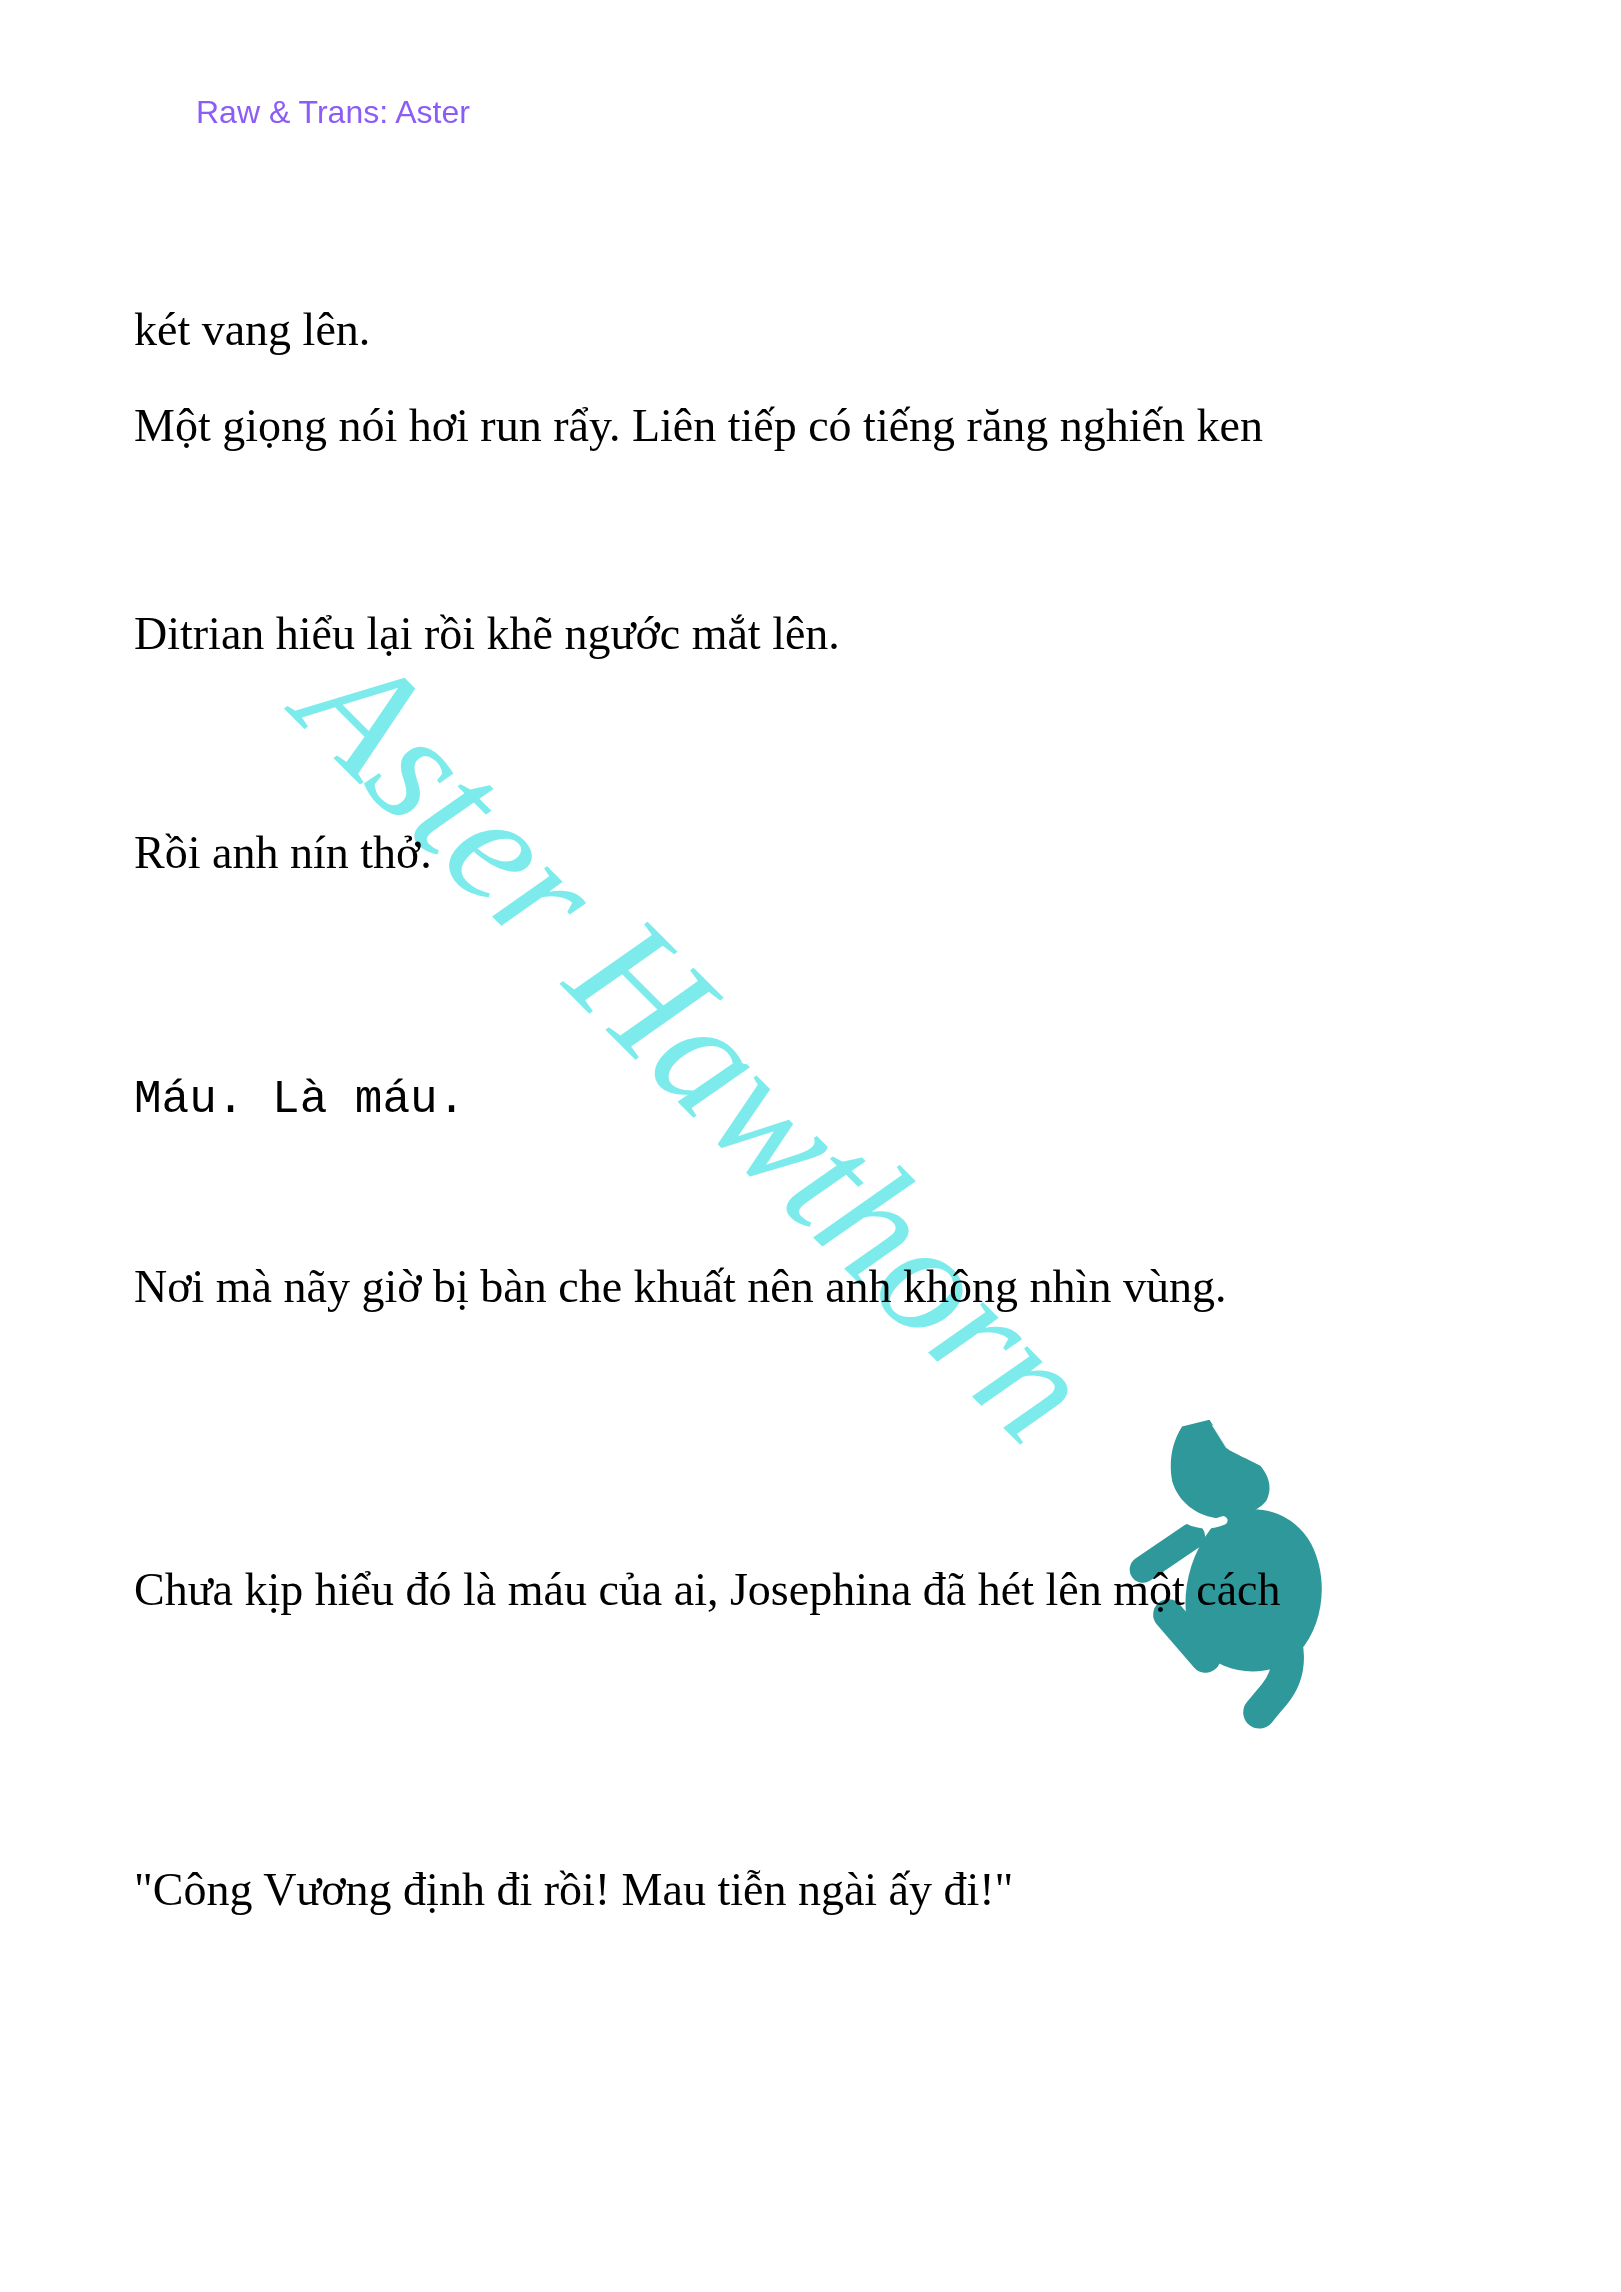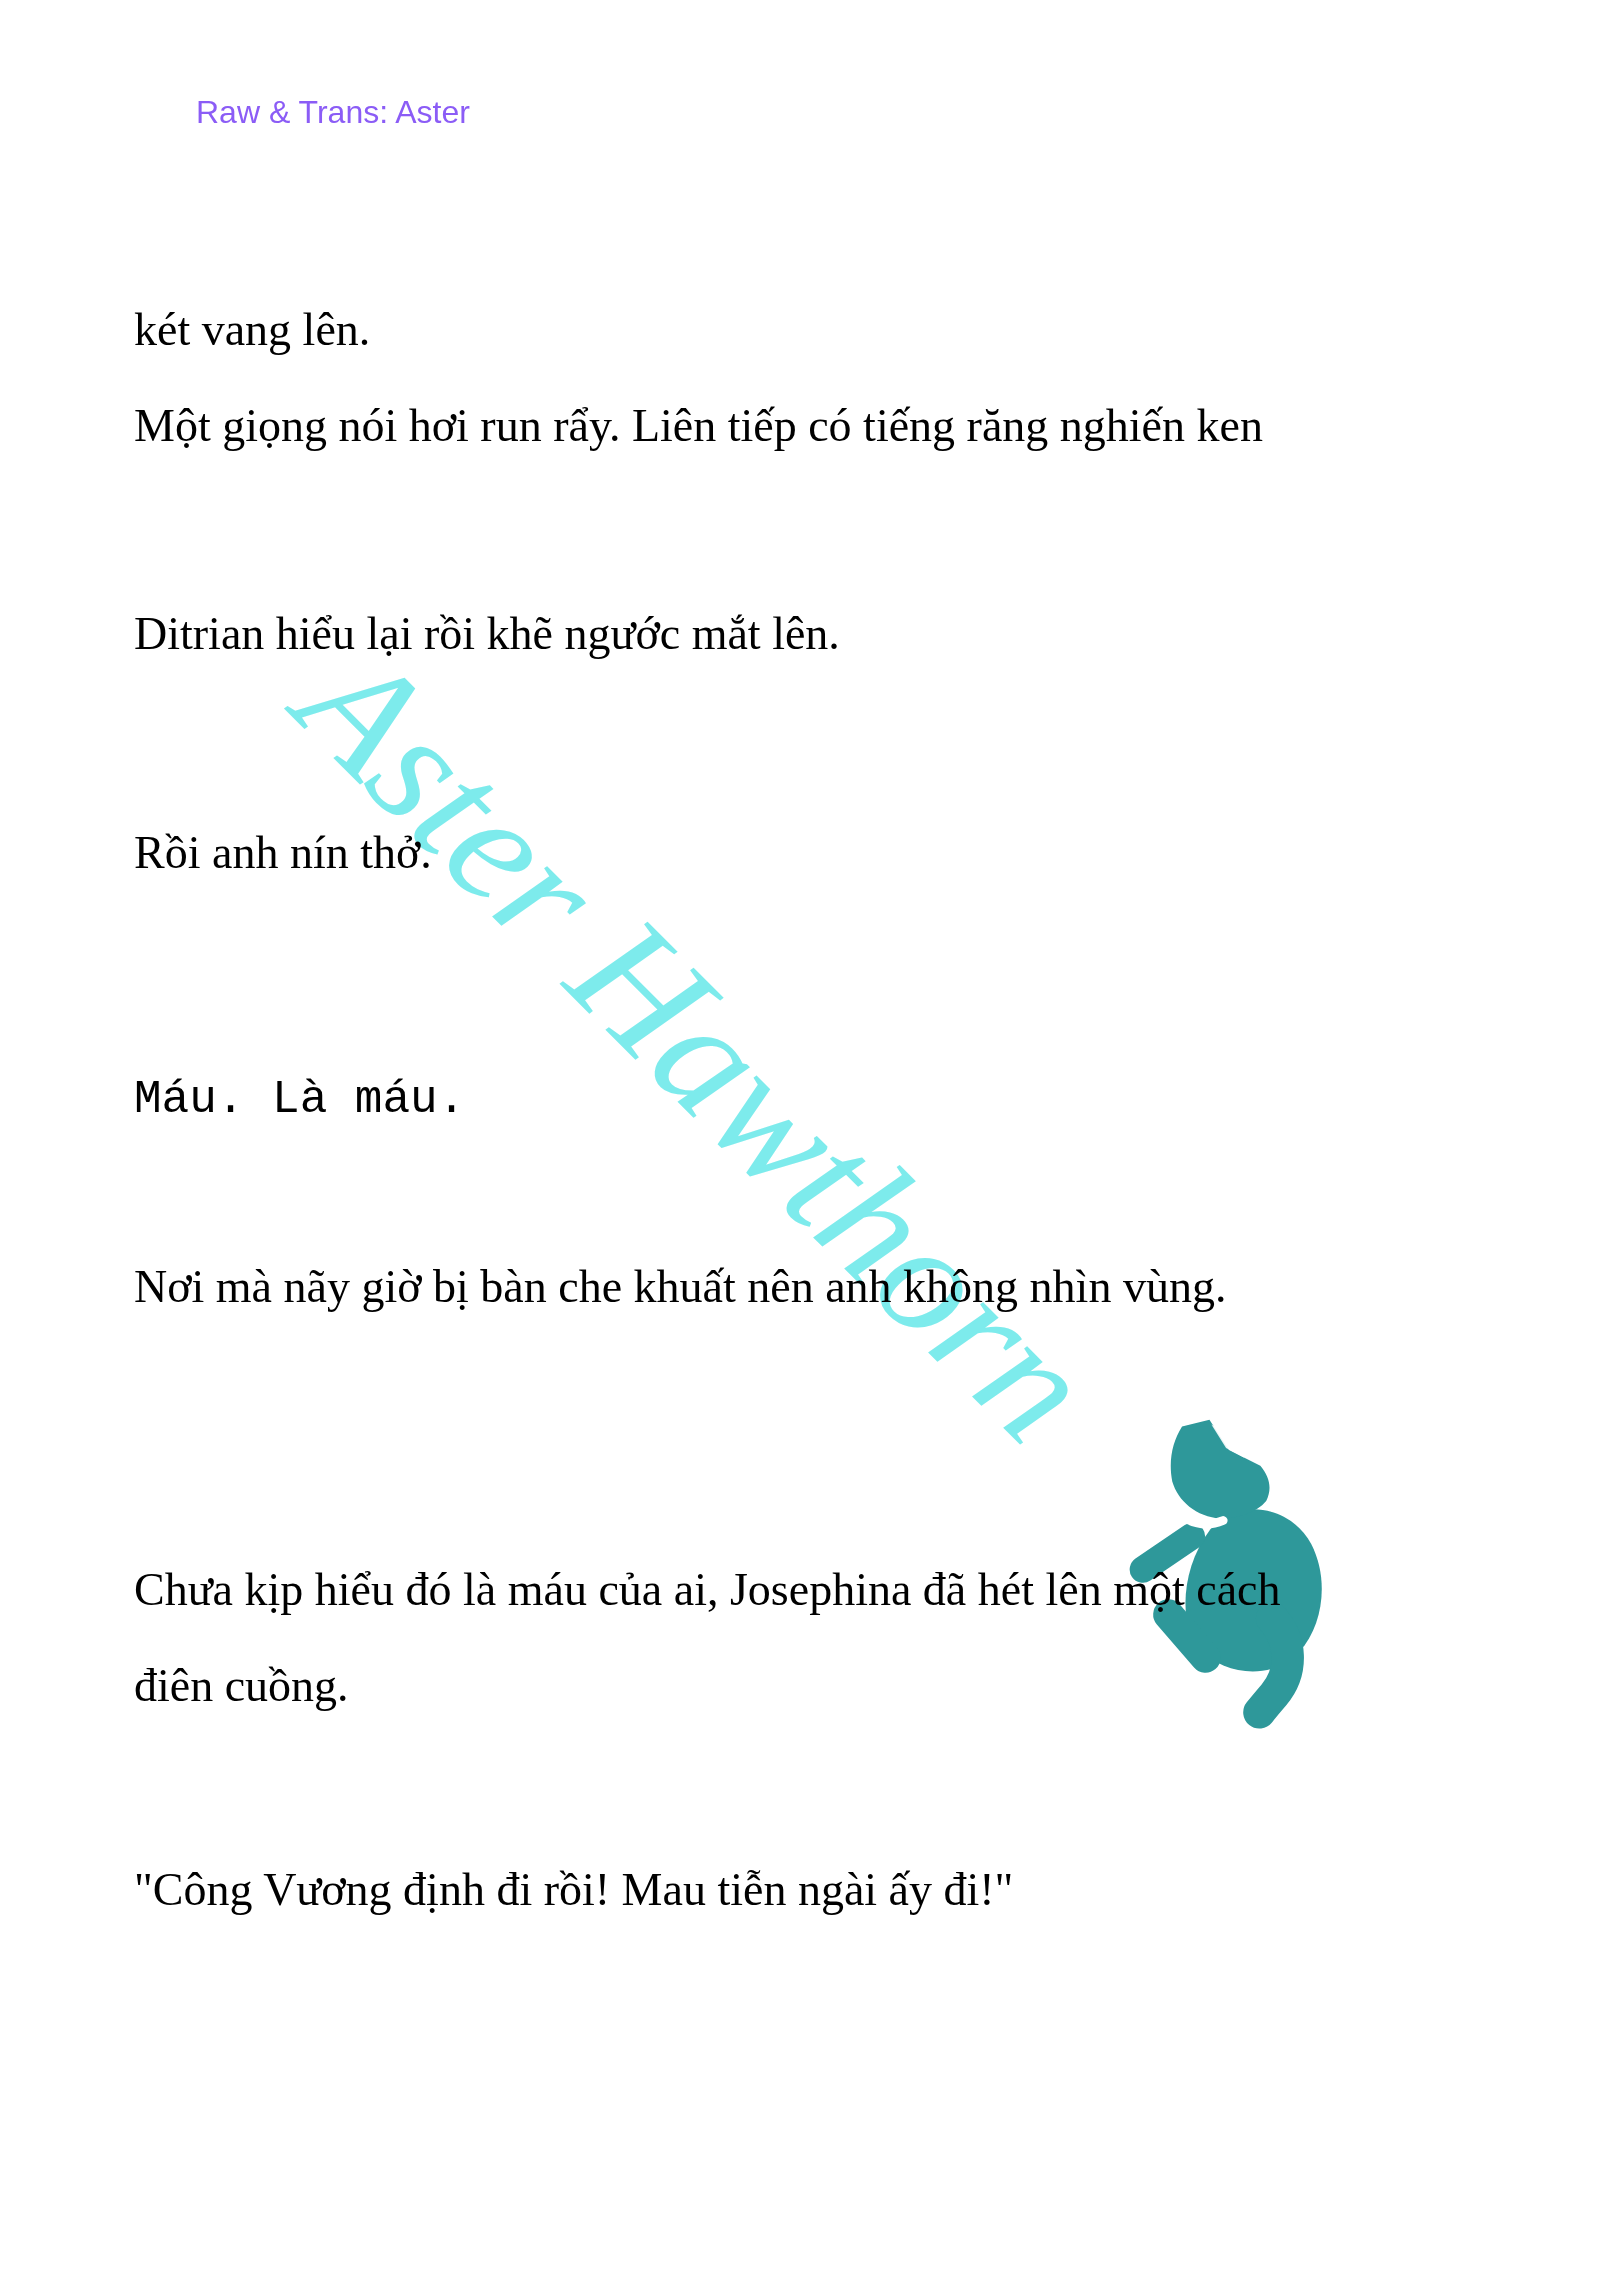--- a/index.html
+++ b/index.html
@@ -121,21 +121,20 @@
     <div class="para p3">
       <div class="line">Máu. Là máu.</div>
     </div>
 
     <div class="para p4">
       <div class="line">Nơi mà nãy giờ bị bàn che khuất nên anh không nhìn vùng.</div>
     </div>
 
     <div class="para p5">
       <div class="line">Chưa kịp hiểu đó là máu của ai, Josephina đã hét lên một cách</div>
-      <div class="line">điên cuồng.</div>
     </div>
 
     <div class="para p6">
       <div class="line">"Công Vương định đi rồi! Mau tiễn ngài ấy đi!"</div>
     </div>
 
   </div>
 </div>
 
 

